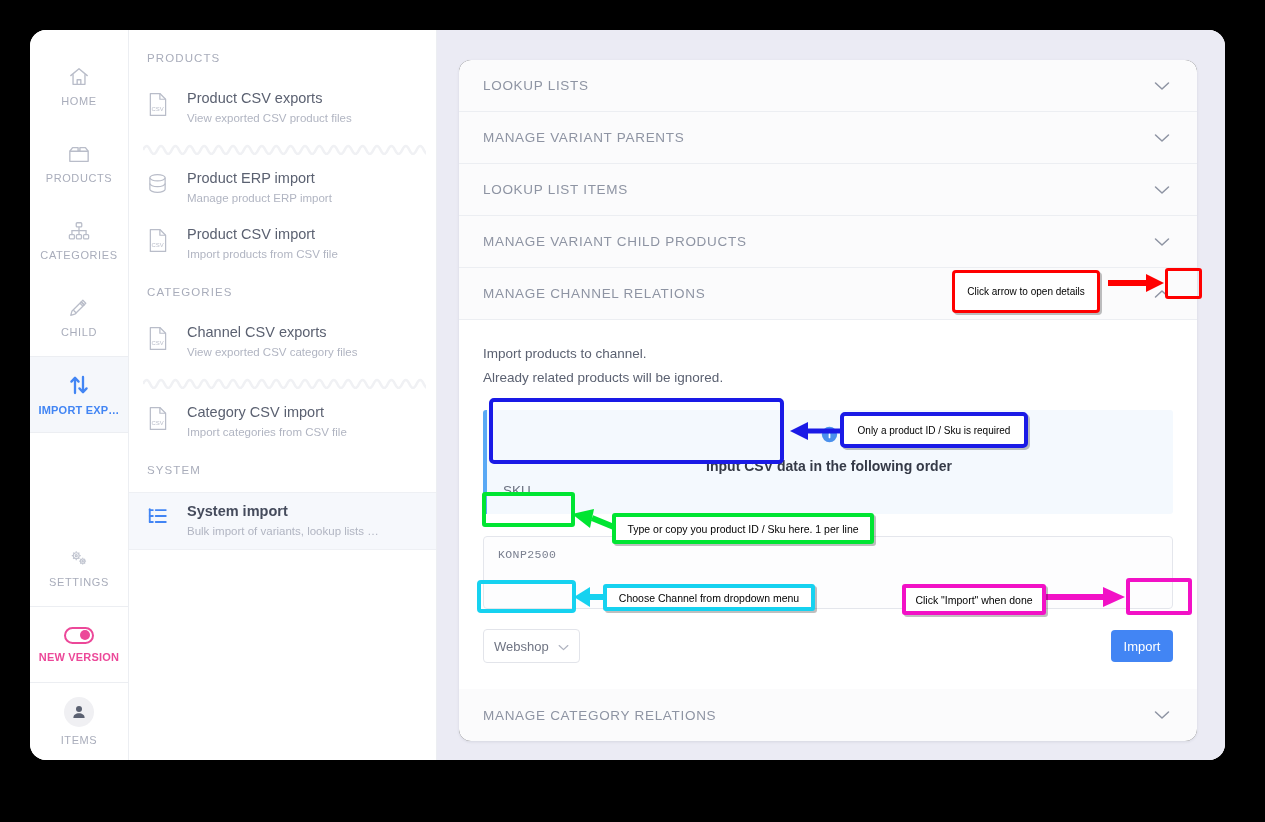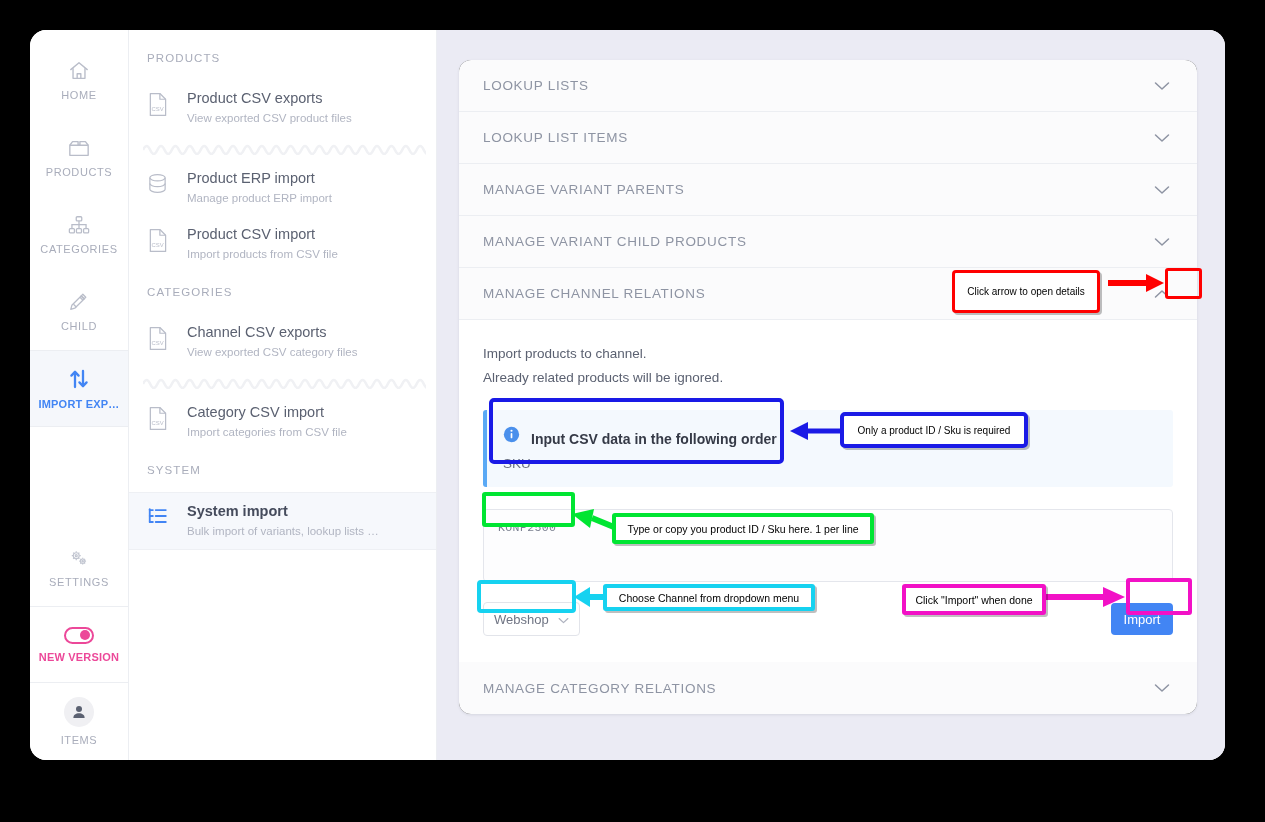--- a/index.html
+++ b/index.html
@@ -17,21 +17,21 @@
     overflow: hidden;
     display: flex;
   }
 
   
   .rail {
     width: 99px; flex: 0 0 99px;
     background: #ffffff;
     border-right: 1px solid #eceef2;
     display: flex; flex-direction: column;
-    padding-top: 12px;
+    padding-top: 18px;
   }
   .rail-item {
     height: 77px;
     display: flex; flex-direction: column;
     align-items: center; justify-content: center;
     gap: 7px;
     cursor: pointer;
     position: relative;
   }
   .rail-item .rail-label {
@@ -111,21 +111,21 @@
   .body-line { font-size: 13.5px; color: #5b6171; line-height: 24px; }
 
   .info-alert {
     margin-top: 20px;
     background: #f4f9fe;
     border-left: 4px solid #5aa9f5;
     border-radius: 3px;
     padding: 16px 18px 16px 16px;
     min-height: 68px;
   }
-  .info-row { display: flex; align-items: flex-end; gap: 11px; }
+  .info-row { display: flex; align-items: center; gap: 11px; flex-direction: column; }
   .info-strong { font-size: 14px; font-weight: 700; color: #353a47; }
   .info-sub { font-size: 13.5px; color: #6b7180; margin-top: 9px; }
 
   .ta-wrap { margin-top: 22px; }
   .textarea {
     width: 100%; height: 73px;
     border: 1px solid #e4e6ec; border-radius: 4px;
     background: #fdfdfe;
     padding: 10px 14px;
     font-family: "Liberation Mono", monospace;
@@ -376,30 +376,30 @@
       <div class="acc-head">
         <span class="acc-title">LOOKUP LISTS</span>
         <span class="chev">
           <svg width="16" height="10" viewBox="0 0 16 10" fill="none" stroke="#8e94a3" stroke-width="1.5" stroke-linecap="round" stroke-linejoin="round">
               <path d="M1.5 2 8 8 14.5 2"></path>
             </svg>
         </span>
       </div>
 
       <div class="acc-head">
-        <span class="acc-title">LOOKUP LIST ITEMS</span>
+        <span class="acc-title">MANAGE VARIANT PARENTS</span>
         <span class="chev">
           <svg width="16" height="10" viewBox="0 0 16 10" fill="none" stroke="#8e94a3" stroke-width="1.5" stroke-linecap="round" stroke-linejoin="round">
               <path d="M1.5 2 8 8 14.5 2"></path>
             </svg>
         </span>
       </div>
 
       <div class="acc-head">
-        <span class="acc-title">MANAGE VARIANT PARENTS</span>
+        <span class="acc-title">LOOKUP LIST ITEMS</span>
         <span class="chev">
           <svg width="16" height="10" viewBox="0 0 16 10" fill="none" stroke="#8e94a3" stroke-width="1.5" stroke-linecap="round" stroke-linejoin="round">
               <path d="M1.5 2 8 8 14.5 2"></path>
             </svg>
         </span>
       </div>
 
       <div class="acc-head">
         <span class="acc-title">MANAGE VARIANT CHILD PRODUCTS</span>
         <span class="chev">

